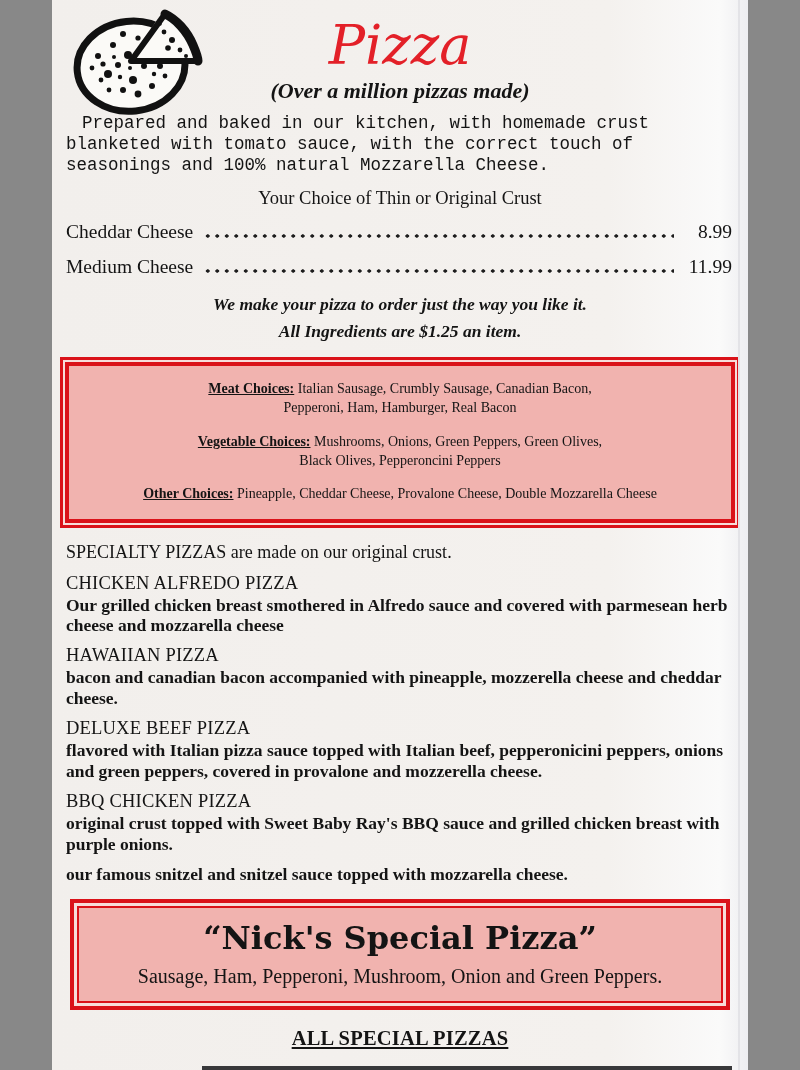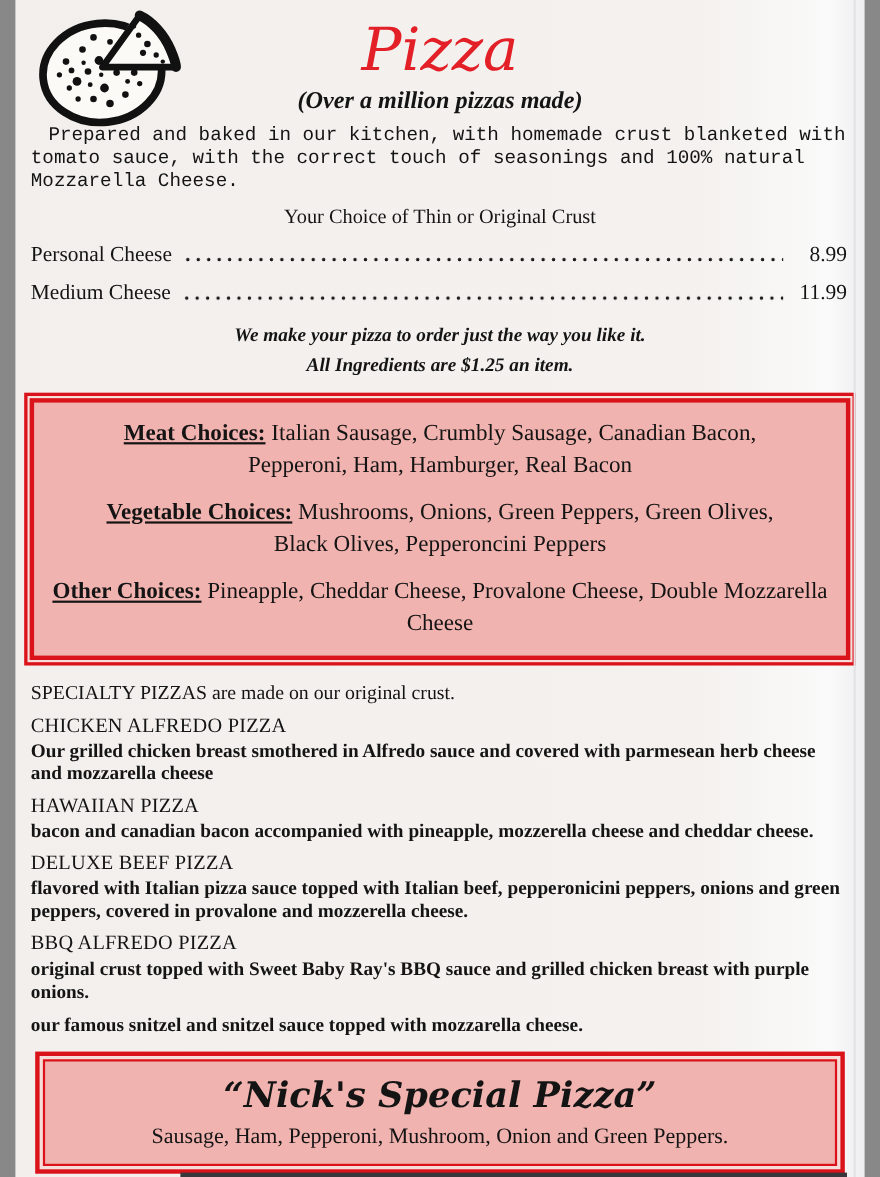--- a/index.html
+++ b/index.html
@@ -1,17 +1,17 @@
 <!DOCTYPE html>
 <html><head>
 <meta charset="utf-8">
 <style>
   html,body { margin:0; padding:0; background:#888; }
   .page {
-    width:772px; height:1070px; position:relative; overflow:hidden;
+    width:696px; height:1070px; position:relative; overflow:hidden;
     margin:0 auto;
     background:linear-gradient(90deg,#f2efec 0%,#f4f1ee 80%,#fafafa 96%,#eeeef1 100%);
     font-family:"Liberation Serif","DejaVu Serif",serif;
     color:#141414;
   }
   .pizza-art { position:absolute; left:16px; top:4px; width:150px; height:112px; }
 
   .title {
     text-align:center; padding-top:18px;
     font-family:"DejaVu Serif",serif; font-style:italic;
@@ -26,33 +26,33 @@
   .leader {
     flex:1; align-self:flex-end; height:6px; margin:0 8px 4px 10px;
     background-image:radial-gradient(circle,#1c1c1c 1.5px,rgba(0,0,0,0) 1.8px);
     background-size:9.5px 6px; background-repeat:repeat-x; background-position:left bottom;
   }
   .price { min-width:50px; text-align:right; }
 
   .taglines { text-align:center; font-weight:bold; font-style:italic; font-size:17.5px; margin-top:10px; line-height:1.55; }
 
   .choices-outer { margin:12px 8px 0; border:3px solid #da1219; background:#f7ddda; padding:2px; }
-  .choices-inner { border:4px solid #da1219; background:#f1b3af; text-align:center; font-size:21px; line-height:1.38; padding:13px 10px 15px; }
+  .choices-inner { border:4px solid #da1219; background:#f1b3af; text-align:center; font-size:14px; line-height:1.38; padding:13px 10px 15px; }
   .choice-group + .choice-group { margin-top:14px; }
   .choice-label { font-weight:bold; text-decoration:underline; }
 
   .specialty { margin:14px 14px 0; }
   .spec-intro { font-size:18px; }
   .spec-item { margin-top:10px; }
   .spec-name { font-size:18.5px; letter-spacing:0.2px; }
   .spec-desc { font-size:17.5px; line-height:1.17; margin-top:1px;font-weight:bold; }
 
   .nicks-outer { margin:14px 18px 0; border:4px solid #da1219; background:#f7ddda; padding:3px; }
   .nicks-inner { border:2px solid #da1219; background:#f1b3af; text-align:center; padding:13px 8px 13px; }
-  .nicks-title { font-family:"DejaVu Serif",serif; font-style:italic; font-weight:bold; font-size:32px; line-height:1.1; }
+  .nicks-title { font-family:"DejaVu Serif",serif; font-weight:bold; font-size:32px; line-height:1.1; }
   .nicks-toppings { font-size:20px; margin-top:9px; }
 
   .special-heading { text-align:center; margin-top:17px; font-size:20.5px; font-weight:bold; text-decoration:underline; letter-spacing:0.2px; }
 
   .scan-line-right { position:absolute; right:8px; top:0; bottom:0; width:2px; background:#e3e3e7; }
   .scan-line-bottom { position:absolute; left:150px; right:16px; bottom:0; height:4px; background:#38383a; }
 </style>
 </head>
 <body>
 
@@ -103,21 +103,21 @@
     </g>
   </svg>
 
   <div class="title">Pizza</div>
   <div class="subtitle">(Over a million pizzas made)</div>
   <div class="intro">Prepared and baked in our kitchen, with homemade crust blanketed with tomato sauce, with the correct touch of seasonings and 100% natural Mozzarella Cheese.</div>
   <div class="crust-note">Your Choice of Thin or Original Crust</div>
 
   <div class="price-list">
     <div class="price-row">
-      <span class="name">Personal Cheese</span>
+      <span class="name">Cheddar Cheese</span>
       <span class="leader"></span>
       <span class="price">8.99</span>
     </div>
     <div class="price-row">
       <span class="name">Medium Cheese</span>
       <span class="leader"></span>
       <span class="price">11.99</span>
     </div>
   </div>
 
@@ -151,21 +151,21 @@
     </div>
     <div class="spec-item">
       <div class="spec-name">HAWAIIAN PIZZA</div>
       <div class="spec-desc">bacon and canadian bacon accompanied with pineapple, mozzerella cheese and cheddar cheese.</div>
     </div>
     <div class="spec-item">
       <div class="spec-name">DELUXE BEEF PIZZA</div>
       <div class="spec-desc">flavored with Italian pizza sauce topped with Italian beef, pepperonicini peppers, onions and green peppers, covered in provalone and mozzerella cheese.</div>
     </div>
     <div class="spec-item">
-      <div class="spec-name">BBQ ALFREDO PIZZA</div>
+      <div class="spec-name">BBQ CHICKEN PIZZA</div>
       <div class="spec-desc">original crust topped with Sweet Baby Ray's BBQ sauce and grilled chicken breast with purple onions.</div>
     </div>
     <div class="spec-item">
       <div class="spec-desc">our famous snitzel and snitzel sauce topped with mozzarella cheese.</div>
     </div>
   </div>
 
   <div class="nicks-outer">
     <div class="nicks-inner">
       <div class="nicks-title">“Nick's Special Pizza”</div>

